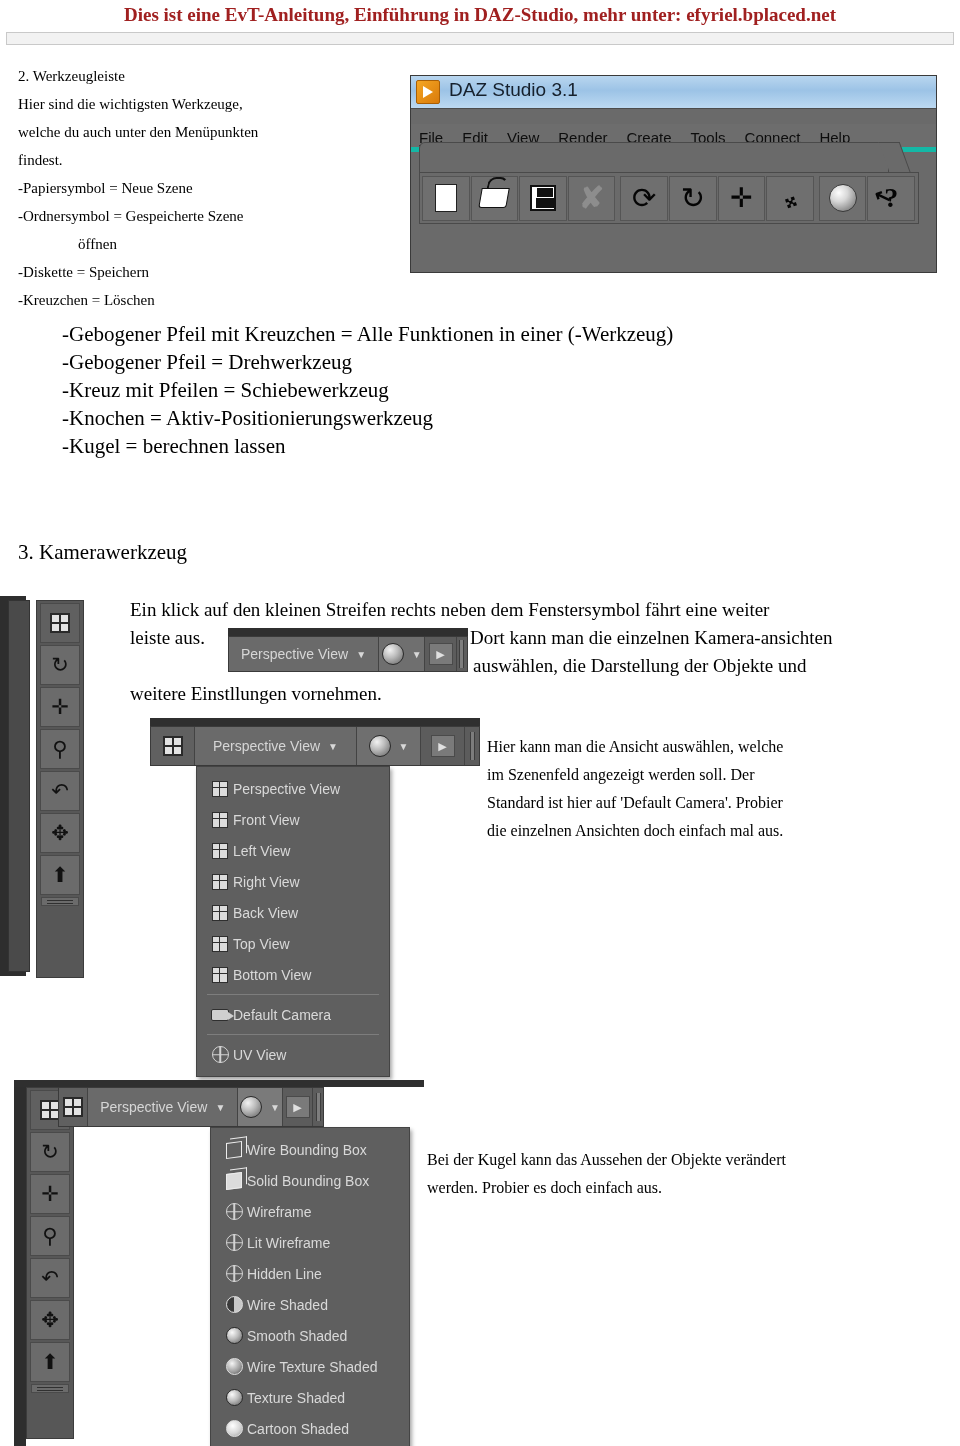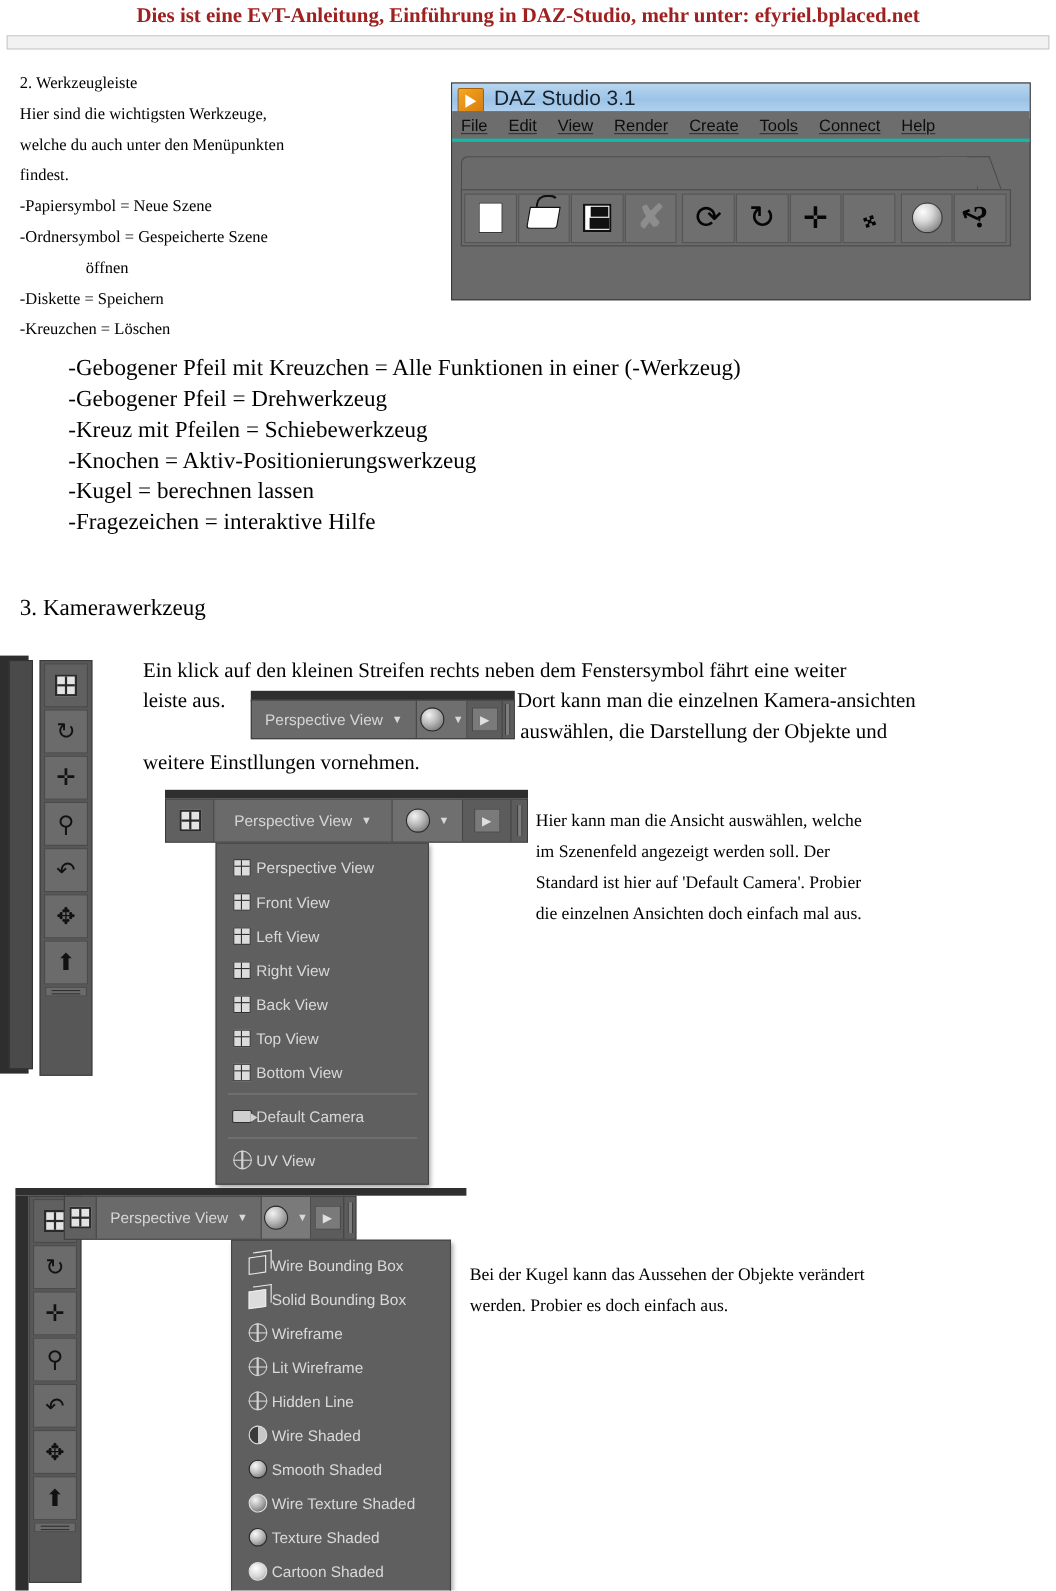--- a/index.html
+++ b/index.html
@@ -65,22 +65,22 @@
     content:""; position:absolute; left:6px; top:5px;
     border-left:10px solid #fff; border-top:6px solid transparent;
     border-bottom:6px solid transparent;
   }
   #daz-title-text {
     position:absolute; left:38px; top:3px;
     font-family:"Liberation Sans", sans-serif;
     font-size:19px; color:#16202c; white-space:nowrap;
   }
   #daz-menubar {
-    position:absolute; left:0; top:25px; width:100%; height:28px;
-    background:#6d6d6d; border-bottom:3px solid #14b8a6;
+    position:absolute; left:0; top:48px; width:100%; height:28px;
+    background:#6d6d6d; border-bottom:5px solid #14b8a6;
     padding-left:8px;
   }
   #daz-menubar .mi {
     display:inline-block; font-family:"Liberation Sans", sans-serif;
     font-size:15px; color:#0d0d0d; line-height:28px; margin-right:15px;
     text-decoration:underline; text-underline-offset:2px;
     text-decoration-color:rgba(0,0,0,.55);
   }
   #daz-toolbar-frame {
     position:absolute; left:8px; top:66px; width:470px; height:33px;
@@ -264,21 +264,20 @@
   <div class="ln">-Diskette = Speichern</div>
   <div class="ln">-Kreuzchen = Löschen</div>
 </div>
 
 <div class="wide">
   <div class="ln">-Gebogener Pfeil mit Kreuzchen = Alle Funktionen in einer (-Werkzeug)</div>
   <div class="ln">-Gebogener Pfeil = Drehwerkzeug</div>
   <div class="ln">-Kreuz mit Pfeilen = Schiebewerkzeug</div>
   <div class="ln">-Knochen = Aktiv-Positionierungswerkzeug</div>
   <div class="ln">-Kugel = berechnen lassen</div>
-  <div class="ln">-Fragezeichen = interaktive Hilfe</div>
 </div>
 
 <div class="sec3-head">3. Kamerawerkzeug</div>
 
 <div class="daz" id="daz-window">
 
   <div id="daz-titlebar">
     <div id="daz-logo"></div>
     <div id="daz-title-text">DAZ Studio 3.1</div>
   </div>

